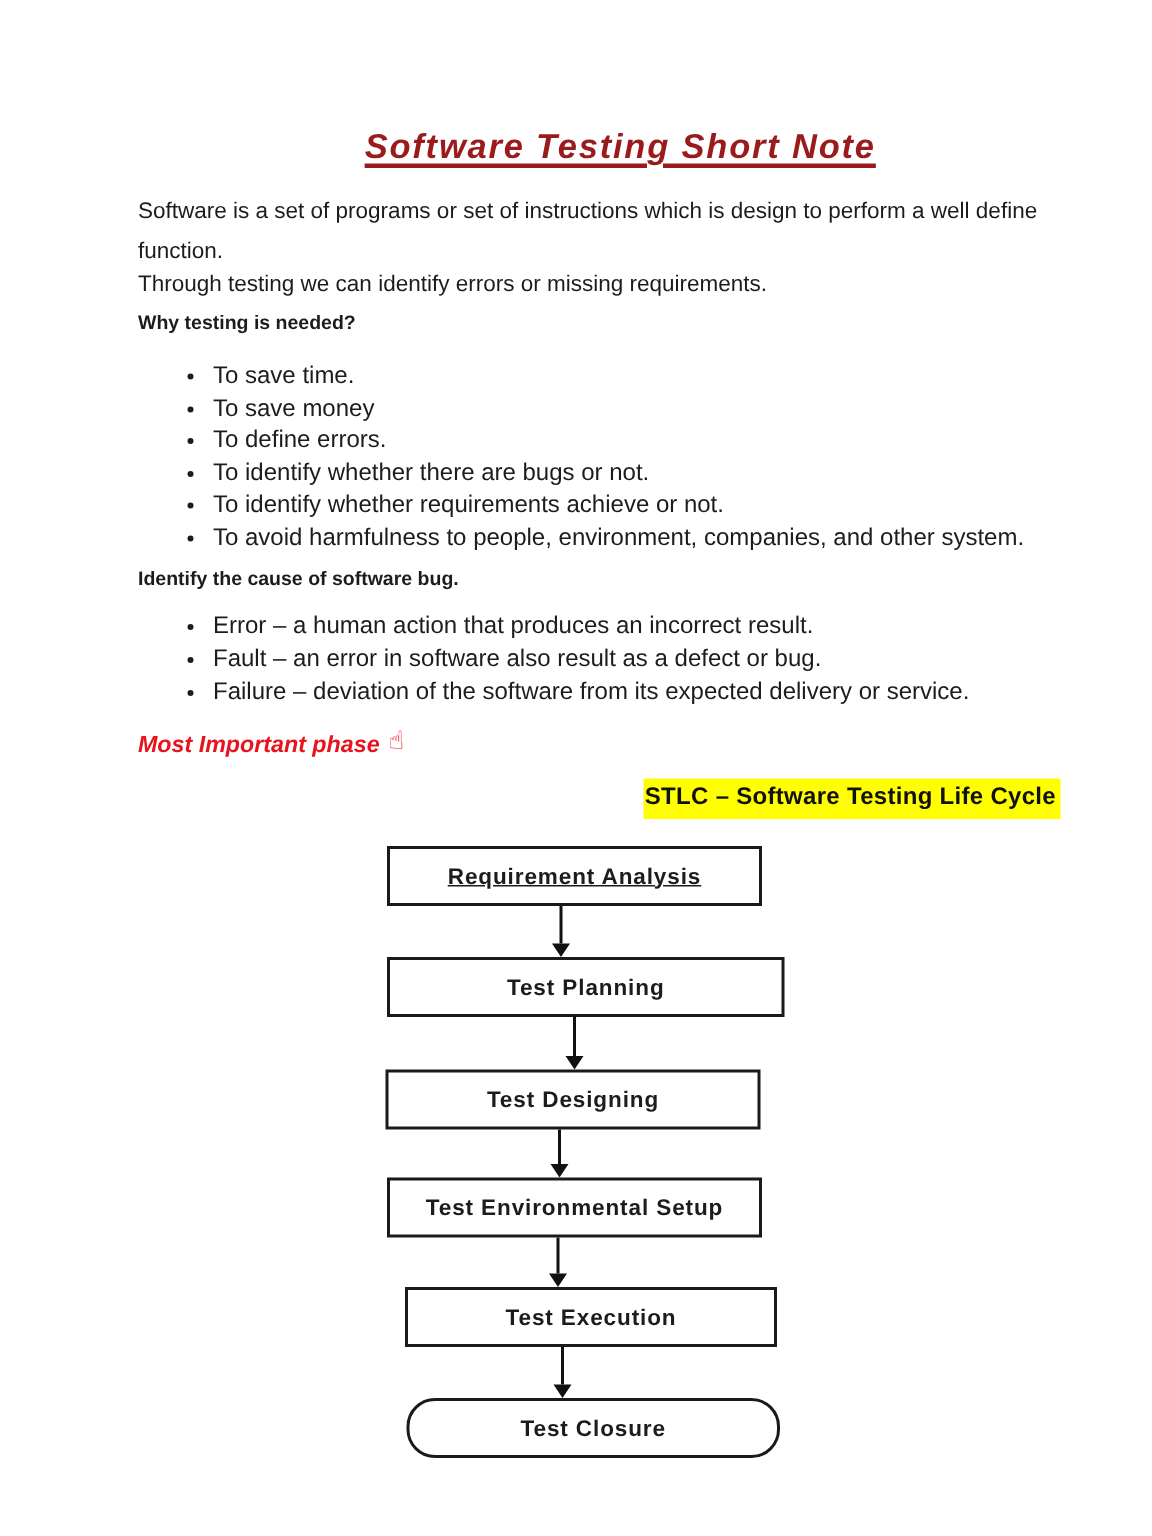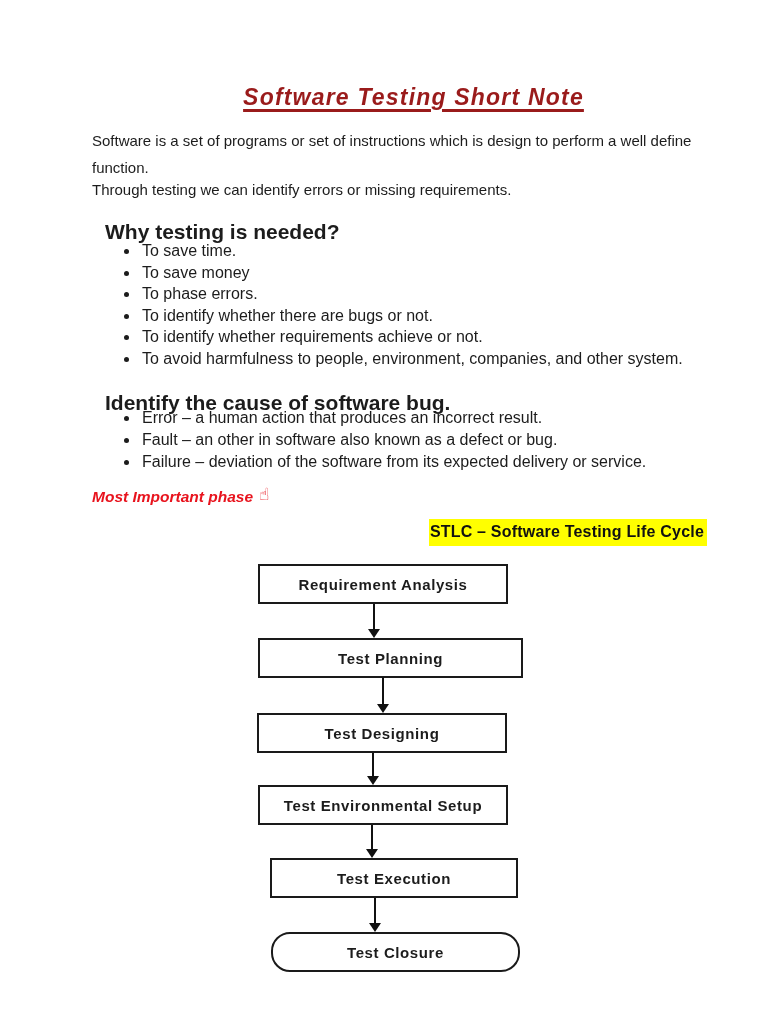--- a/index.html
+++ b/index.html
@@ -31,22 +31,22 @@
   }
   .body-par {
     margin: 0;
     font-size: 15px;
     line-height: 27px;
     font-weight: 500;
   }
   .p1 { top: 127px; }
   .p2 { top: 176px; }
   .heading {
-    margin: 13px;
-    font-size: 21px;
+    margin: 0;
+    font-size: 13px;
     font-weight: 700;
   }
   .why { top: 207px; }
   .cause { top: 378px; }
 
   ul.bullets {
     margin: 0;
     padding-left: 48px;
     font-size: 16px;
     font-weight: 500;
@@ -88,21 +88,21 @@
     border: 2px solid #1a1a1a;
     background: #ffffff;
     display: flex;
     align-items: center;
     justify-content: center;
     font-size: 15px;
     font-weight: 700;
     letter-spacing: 0.6px;
     color: #1c1c1c;
   }
-  .b1 { left: 258px; top: 564px; width: 250px; }
+  .b1 { left: 258px; top: 564px; width: 250px; text-decoration: underline; }
   .b2 { left: 258px; top: 638px; width: 265px; }
   .b3 { left: 257px; top: 713px; width: 250px; }
   .b4 { left: 258px; top: 785px; width: 250px; }
   .b5 { left: 270px; top: 858px; width: 248px; }
   .b6 { left: 271px; top: 932px; width: 249px; border-radius: 19px; }
 
   .fc-arrow { position: absolute; width: 12px; }
   .fc-arrow .shaft { width: 2px; margin: 0 auto; background: #111111; }
   .fc-arrow .tip {
     width: 0; height: 0; margin: 0 auto;
@@ -124,31 +124,31 @@
   <h1 class="abs title">Software Testing Short Note</h1>
 
   <p class="abs body-par p2">Through testing we can identify errors or missing requirements.</p>
   <p class="abs body-par p1">Software is a set of programs or set of instructions which is design to perform a well define function.</p>
 
   <h2 class="abs heading why">Why testing is needed?</h2>
 
   <ul class="abs bullets ul1">
     <li>To save time.</li>
     <li>To save money</li>
-    <li>To phase errors.</li>
+    <li>To define errors.</li>
     <li>To identify whether there are bugs or not.</li>
     <li>To identify whether requirements achieve or not.</li>
     <li>To avoid harmfulness to people, environment, companies, and other system.</li>
   </ul>
 
   <h2 class="abs heading cause">Identify the cause of software bug.</h2>
 
   <ul class="abs bullets ul2">
     <li>Error – a human action that produces an incorrect result.</li>
-    <li>Fault – an other in software also known as a defect or bug.</li>
+    <li>Fault – an error in software also result as a defect or bug.</li>
     <li>Failure – deviation of the software from its expected delivery or service.</li>
   </ul>
 
   <p class="abs important-phase">
     <span>Most Important phase</span><span class="hand-icon">☝</span>
   </p>
 
   <p class="abs stlc-line">
     <span class="stlc-hl">STLC – Software Testing Life Cycle</span>
   </p>

